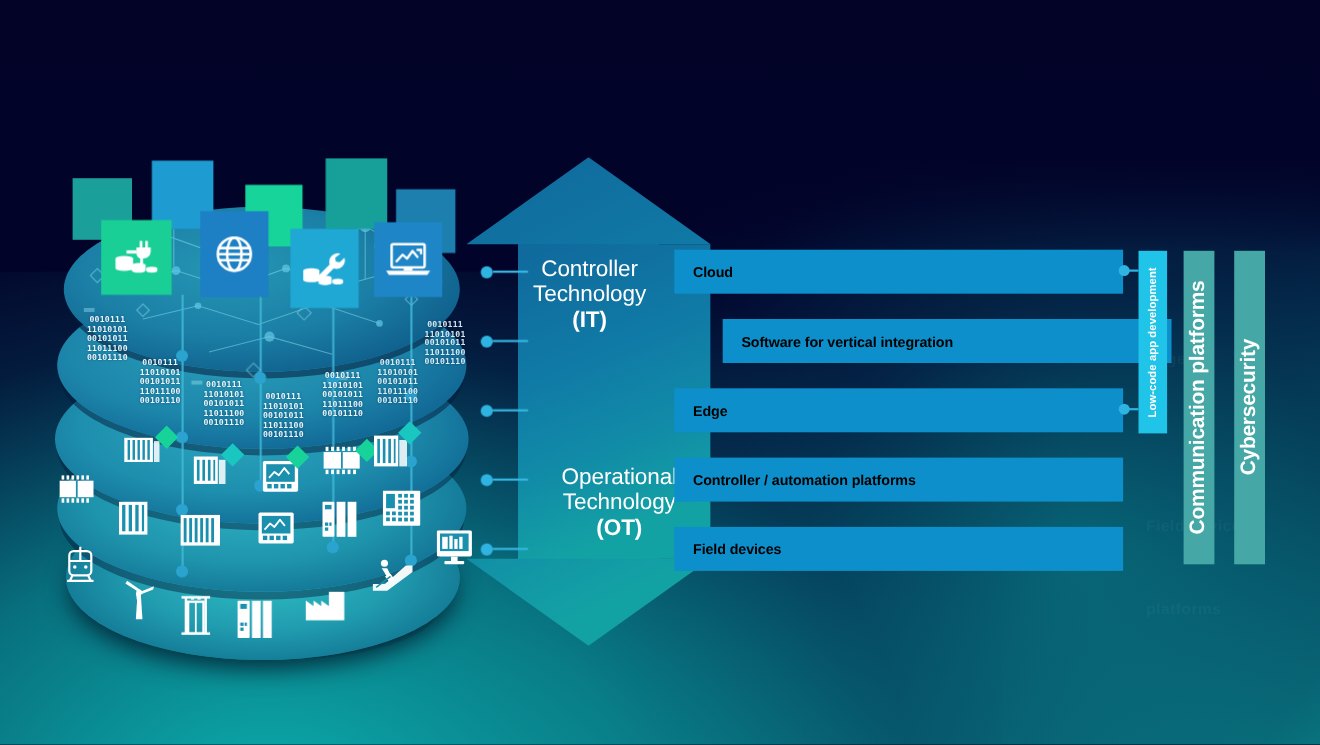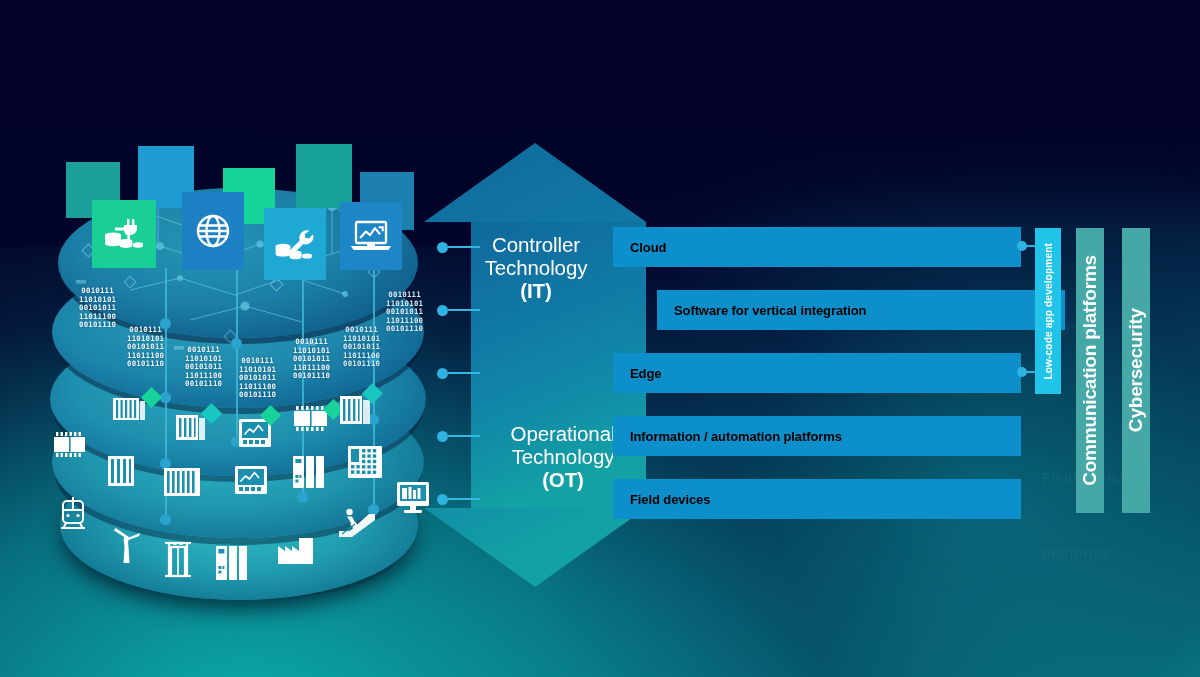--- a/index.html
+++ b/index.html
@@ -556,21 +556,21 @@
   <div class="bar" style="left:613px;top:227px;width:408px;height:40px;">
     <span>Cloud</span>
   </div>
   <div class="bar" style="left:613px;top:290px;width:408px;height:40px;margin-left:44px;">
     <span>Software for vertical integration</span>
   </div>
   <div class="bar" style="left:613px;top:353px;width:408px;height:40px;">
     <span>Edge</span>
   </div>
   <div class="bar" style="left:613px;top:416px;width:408px;height:40px;">
-    <span>Information / automation platforms</span>
+    <span>Controller / automation platforms</span>
   </div>
   <div class="bar" style="left:613px;top:479px;width:408px;height:40px;">
     <span>Field devices</span>
   </div>
 
   <div class="vbar lowcode" style="left:1035px;top:228px;width:26px;height:166px;">
     <span>Low-code app development</span>
   </div>
   <div class="vline" style="left:1021px;top:245px;width:14px;"></div>
   <div class="vdot" style="left:1017px;top:241px;"></div>

